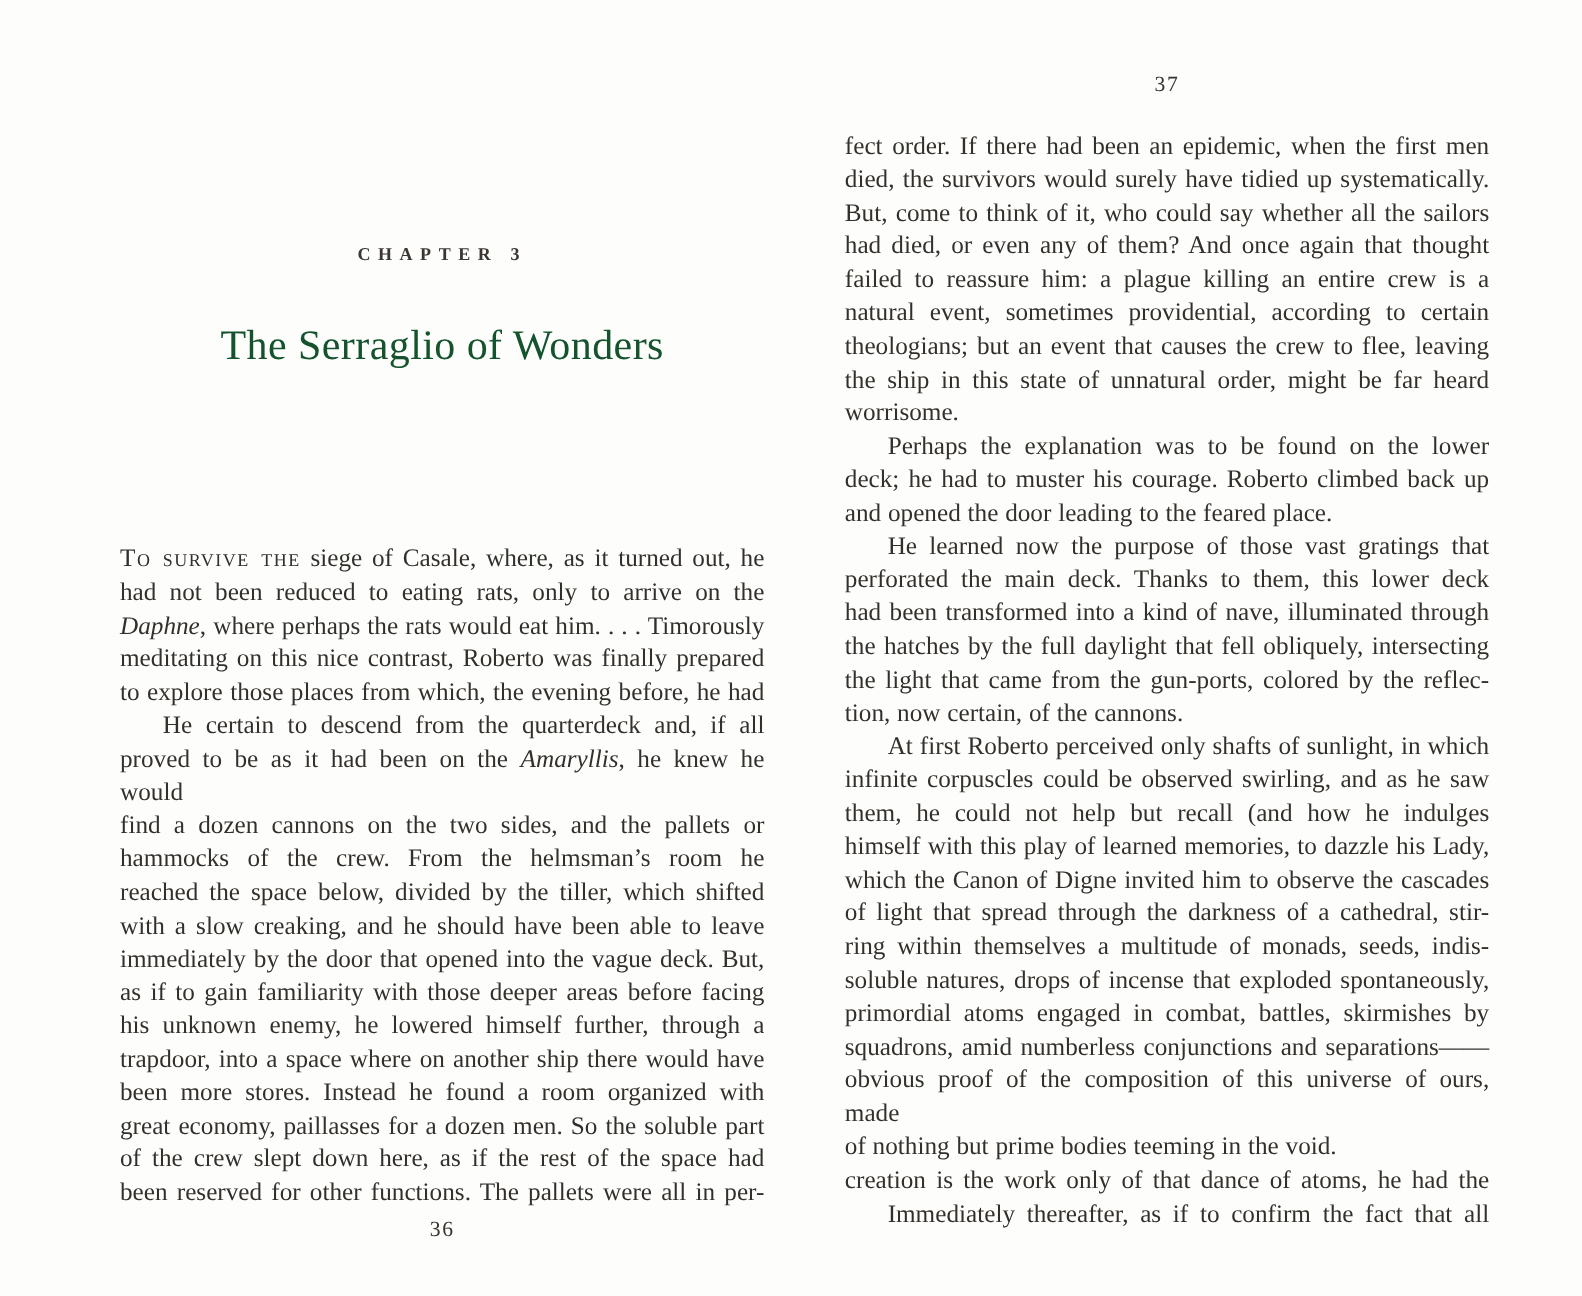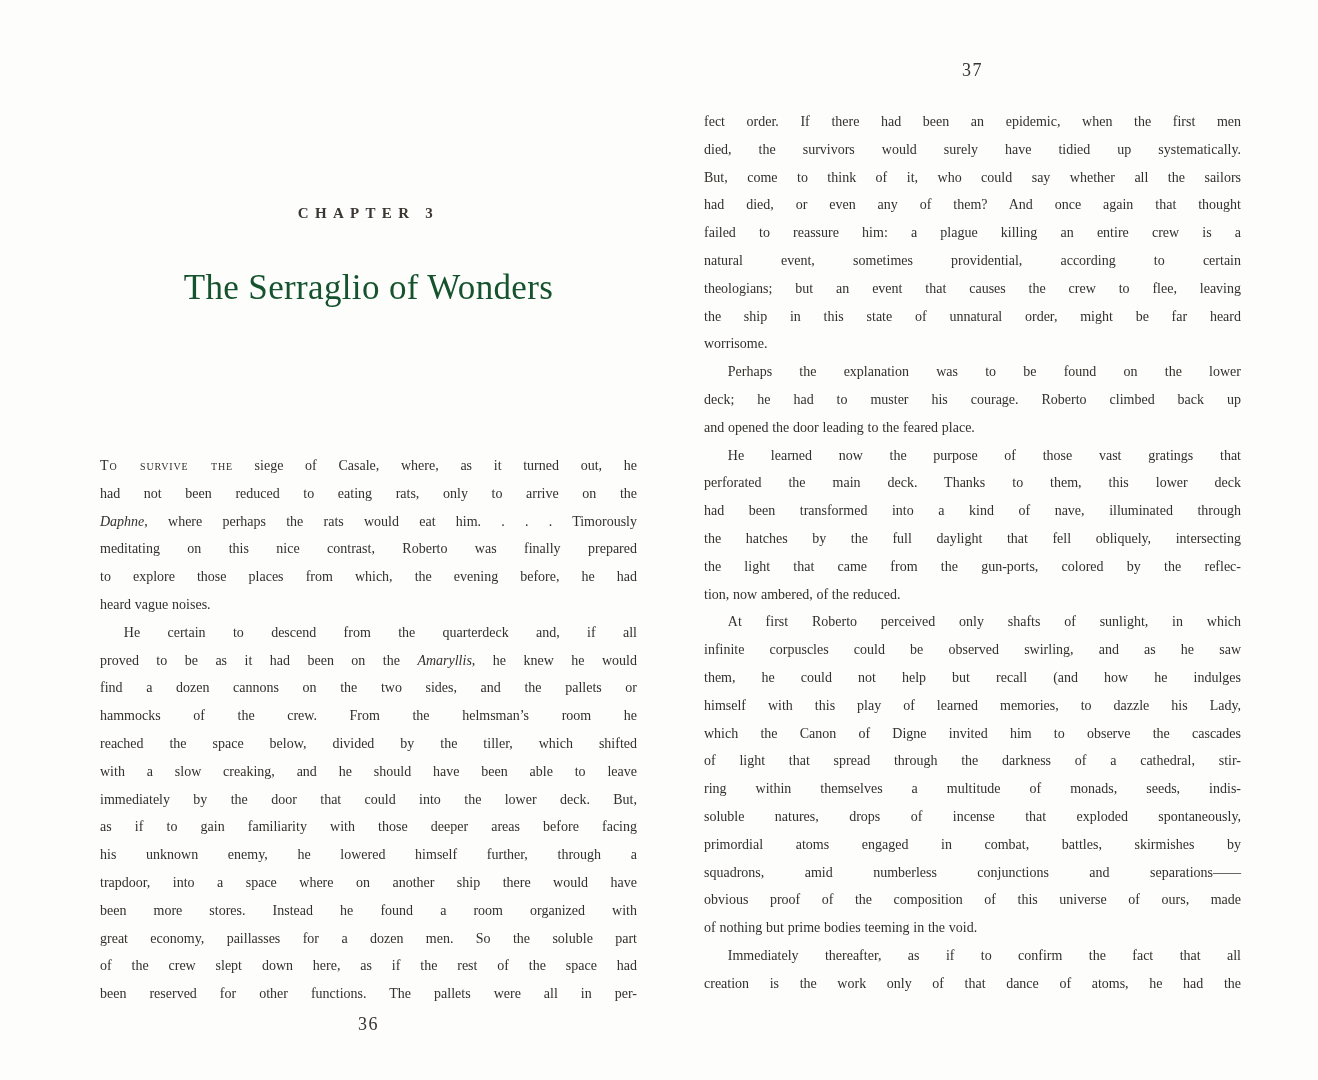--- a/index.html
+++ b/index.html
@@ -45,21 +45,21 @@
     text-align: center;
     font-size: 35px;
     font-weight: 500;
     letter-spacing: 0.01em;
     color: #14532d;
   }
   .body-text {
     position: absolute;
     left: 0;
     width: 537px;
-    font-size: 14px;
+    font-size: 21px;
     line-height: 27.8px;
   }
   .page-left  .body-text { top: 452px; }
   .page-right .body-text { top: 108px; }
 
   .line {
     text-align: justify;
     text-align-last: justify;
     word-spacing: 0.02em;
   }
@@ -94,28 +94,27 @@
 
   <section class="page page-left">
     <div class="chapter-label">CHAPTER 3</div>
     <h1 class="chapter-title">The Serraglio of Wonders</h1>
     <div class="body-text" id="left-body">
         <div class="line"><span class="sc">To survive the</span> siege of Casale, where, as it turned out, he</div>
         <div class="line">had not been reduced to eating rats, only to arrive on the</div>
         <div class="line"><i>Daphne</i>, where perhaps the rats would eat him. . . . Timorously</div>
         <div class="line">meditating on this nice contrast, Roberto was finally prepared</div>
         <div class="line">to explore those places from which, the evening before, he had</div>
-        <div class="line para-end">heard vague noises.</div>
         <div class="line indent">He certain to descend from the quarterdeck and, if all</div>
         <div class="line">proved to be as it had been on the <i>Amaryllis</i>, he knew he would</div>
         <div class="line">find a dozen cannons on the two sides, and the pallets or</div>
         <div class="line">hammocks of the crew. From the helmsman’s room he</div>
         <div class="line">reached the space below, divided by the tiller, which shifted</div>
         <div class="line">with a slow creaking, and he should have been able to leave</div>
-        <div class="line">immediately by the door that could into the lower deck. But,</div>
+        <div class="line">immediately by the door that opened into the vague deck. But,</div>
         <div class="line">as if to gain familiarity with those deeper areas before facing</div>
         <div class="line">his unknown enemy, he lowered himself further, through a</div>
         <div class="line">trapdoor, into a space where on another ship there would have</div>
         <div class="line">been more stores. Instead he found a room organized with</div>
         <div class="line">great economy, paillasses for a dozen men. So the soluble part</div>
         <div class="line">of the crew slept down here, as if the rest of the space had</div>
         <div class="line">been reserved for other functions. The pallets were all in per-</div>
       </div>
     <div class="folio folio-bottom">36</div>
   </section>
@@ -133,31 +132,31 @@
         <div class="line">the ship in this state of unnatural order, might be far heard</div>
         <div class="line para-end">worrisome.</div>
         <div class="line indent">Perhaps the explanation was to be found on the lower</div>
         <div class="line">deck; he had to muster his courage. Roberto climbed back up</div>
         <div class="line para-end">and opened the door leading to the feared place.</div>
         <div class="line indent">He learned now the purpose of those vast gratings that</div>
         <div class="line">perforated the main deck. Thanks to them, this lower deck</div>
         <div class="line">had been transformed into a kind of nave, illuminated through</div>
         <div class="line">the hatches by the full daylight that fell obliquely, intersecting</div>
         <div class="line">the light that came from the gun-ports, colored by the reflec-</div>
-        <div class="line para-end">tion, now ambered, of the reduced.</div>
+        <div class="line para-end">tion, now certain, of the cannons.</div>
         <div class="line indent">At first Roberto perceived only shafts of sunlight, in which</div>
         <div class="line">infinite corpuscles could be observed swirling, and as he saw</div>
         <div class="line">them, he could not help but recall (and how he indulges</div>
         <div class="line">himself with this play of learned memories, to dazzle his Lady,</div>
         <div class="line">which the Canon of Digne invited him to observe the cascades</div>
         <div class="line">of light that spread through the darkness of a cathedral, stir-</div>
         <div class="line">ring within themselves a multitude of monads, seeds, indis-</div>
         <div class="line">soluble natures, drops of incense that exploded spontaneously,</div>
         <div class="line">primordial atoms engaged in combat, battles, skirmishes by</div>
         <div class="line">squadrons, amid numberless conjunctions and separations——</div>
         <div class="line">obvious proof of the composition of this universe of ours, made</div>
         <div class="line para-end">of nothing but prime bodies teeming in the void.</div>
+        <div class="line">creation is the work only of that dance of atoms, he had the</div>
         <div class="line indent">Immediately thereafter, as if to confirm the fact that all</div>
-        <div class="line">creation is the work only of that dance of atoms, he had the</div>
       </div>
   </section>
 
 </div>
 
 </body></html>

